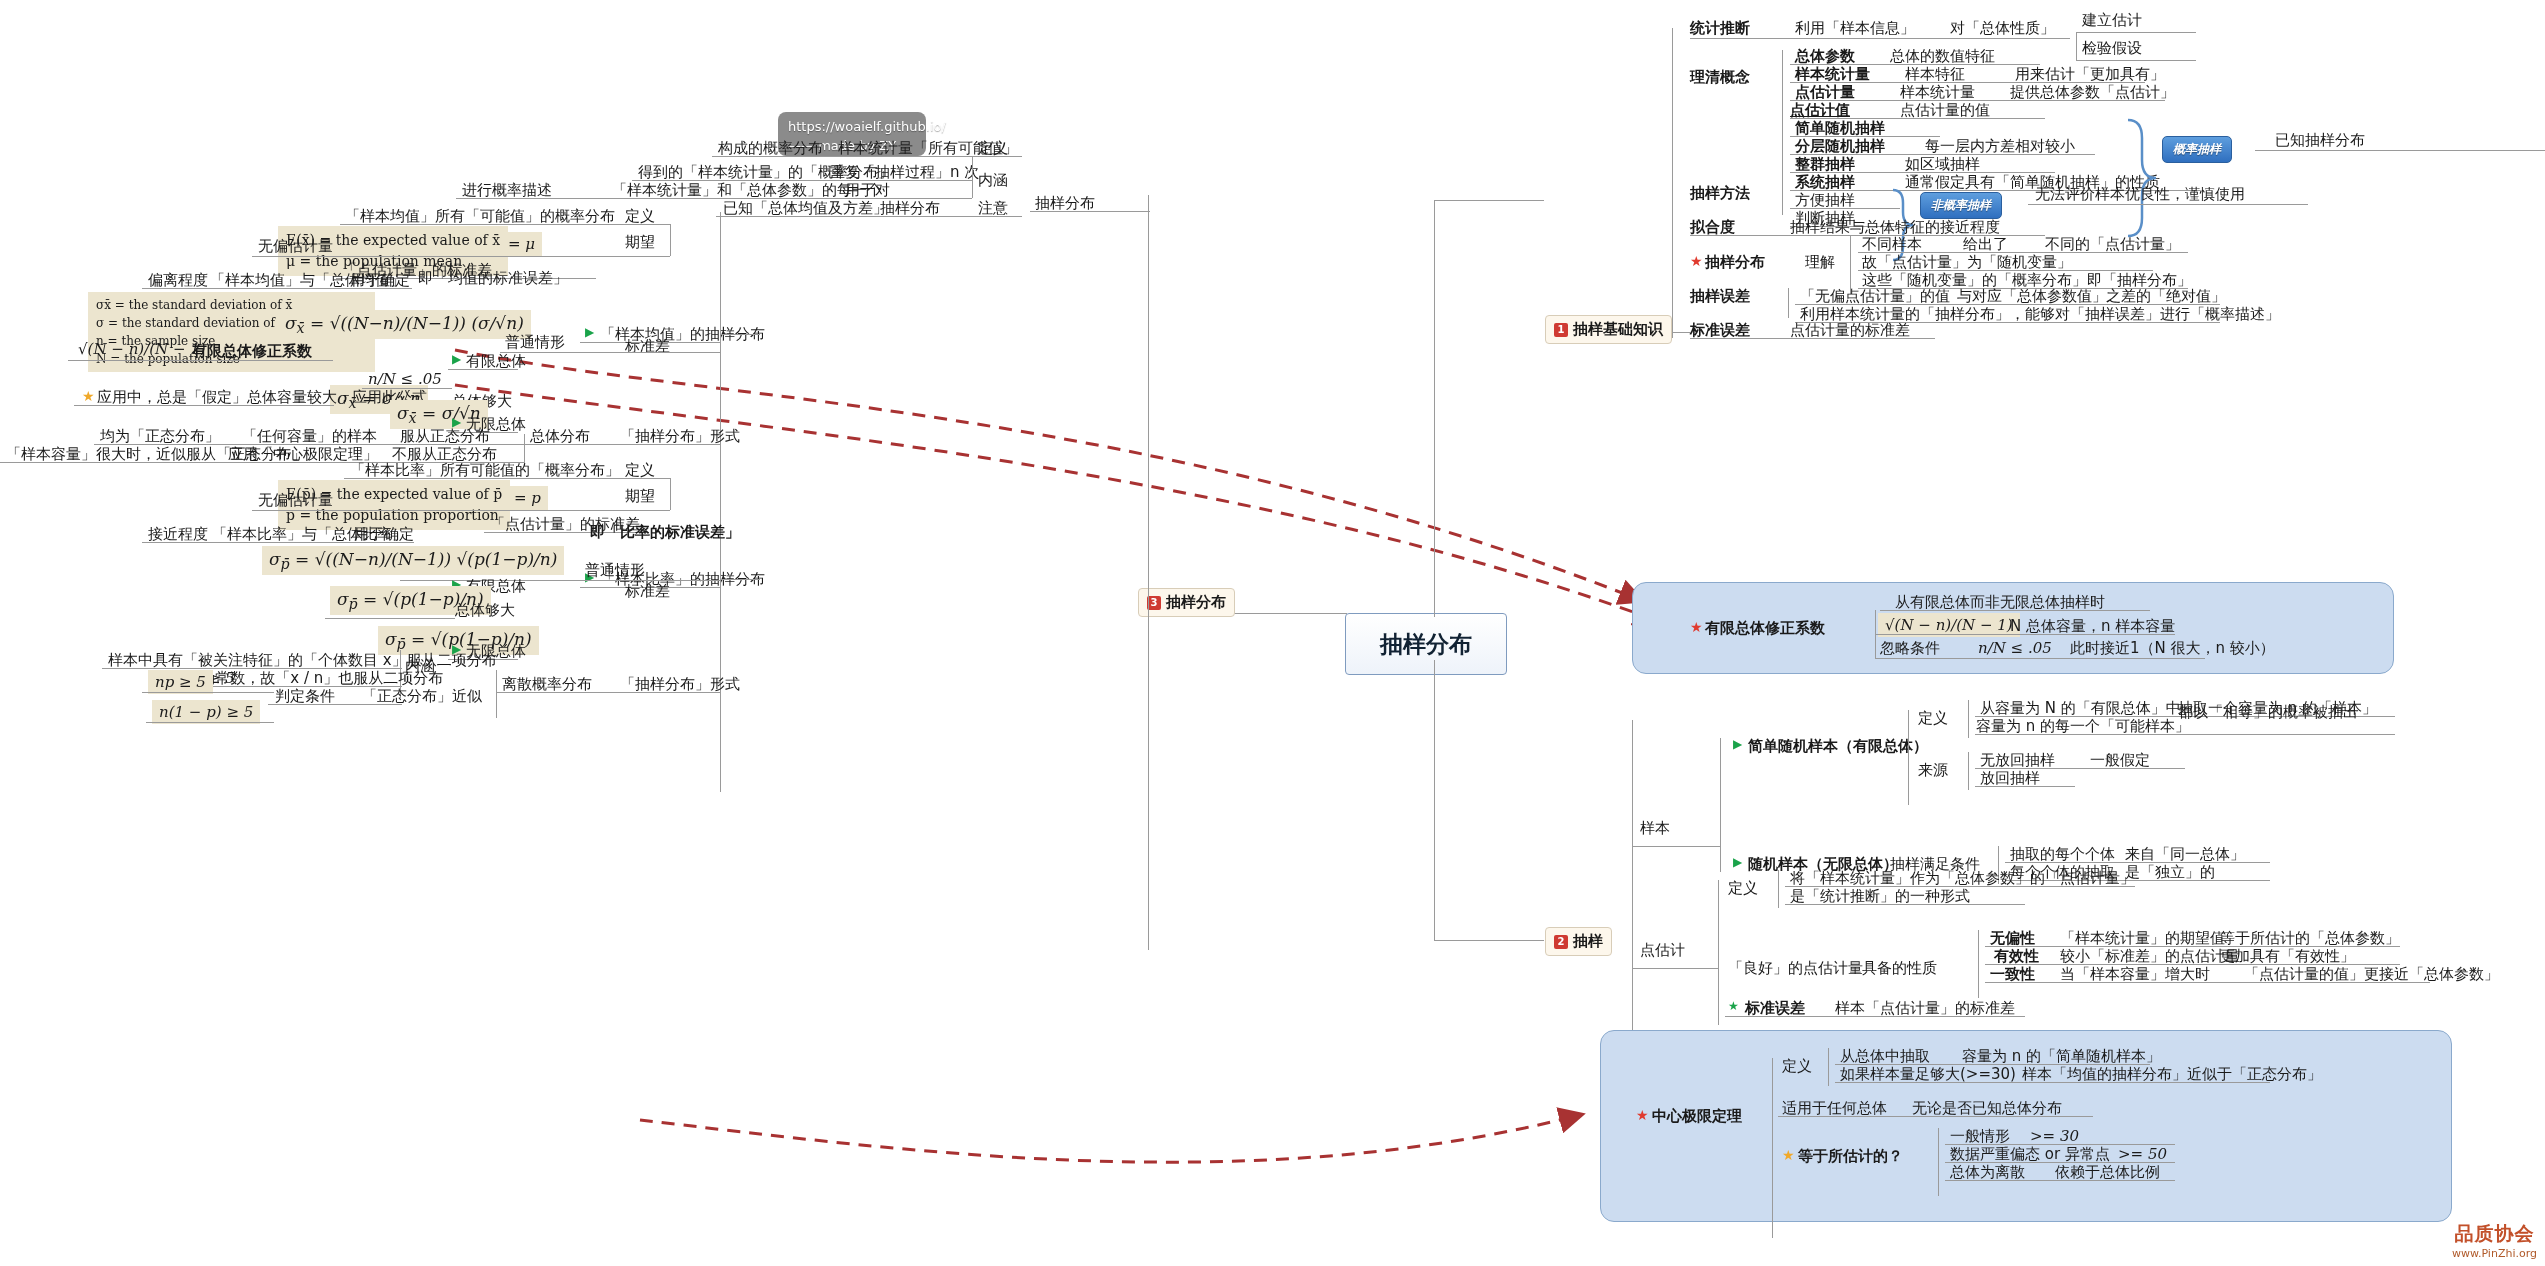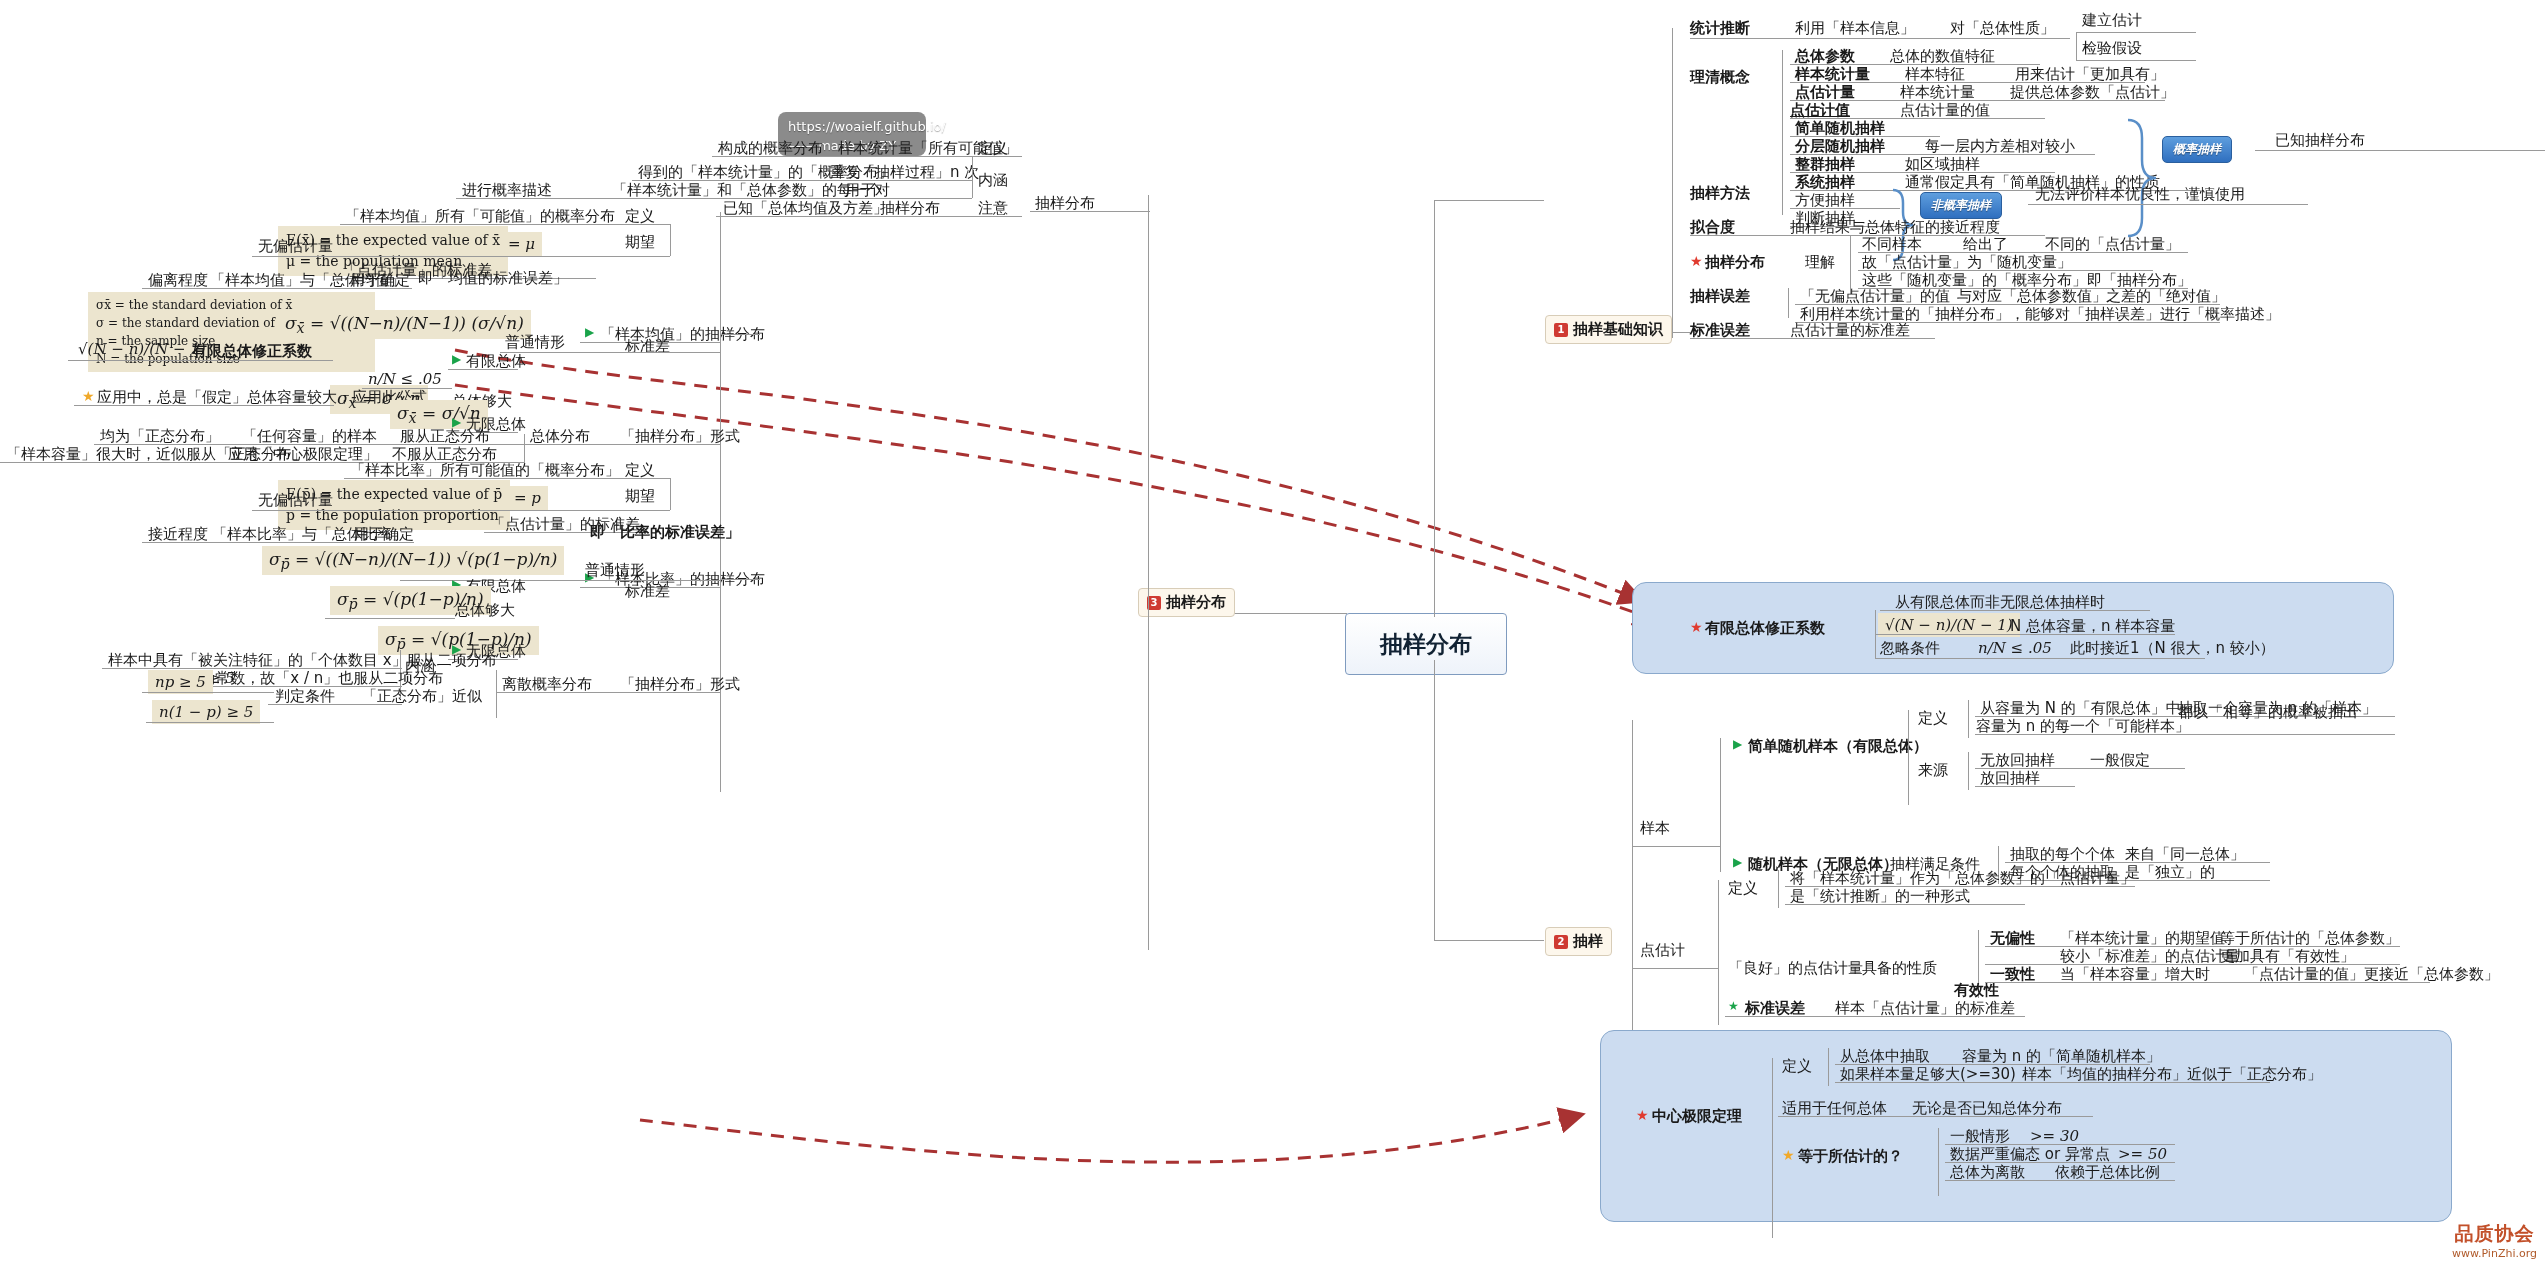--- a/index.html
+++ b/index.html
@@ -229,21 +229,21 @@
 <div class="node" style="left:1790px;top:888px;">是「统计推断」的一种形式</div>
 <div class="ln hl" style="left:1785px;top:904px;width:240px;"></div>
 
 <div class="node" style="left:1728px;top:960px;">「良好」的点估计量</div>
 <div class="node" style="left:1862px;top:960px;">具备的性质</div>
 <div class="ln vl" style="left:1978px;top:930px;height:68px;"></div>
 <div class="node b" style="left:1990px;top:930px;">无偏性</div>
 <div class="node" style="left:2060px;top:930px;">「样本统计量」的期望值</div>
 <div class="node" style="left:2220px;top:930px;">等于所估计的「总体参数」</div>
 <div class="ln hl" style="left:1985px;top:946px;width:415px;"></div>
-<div class="node b" style="left:1954px;top:948px;margin-top:34px;">有效性</div>
+<div class="node b" style="left:1994px;top:948px;">有效性</div>
 <div class="node" style="left:2060px;top:948px;">较小「标准差」的点估计量</div>
 <div class="node" style="left:2220px;top:948px;">更加具有「有效性」</div>
 <div class="ln hl" style="left:1985px;top:964px;width:415px;"></div>
 <div class="node b" style="left:1990px;top:966px;">一致性</div>
 <div class="node" style="left:2060px;top:966px;">当「样本容量」增大时</div>
 <div class="node" style="left:2198px;top:966px;padding-left:46px;">「点估计量的值」更接近「总体参数」</div>
 <div class="ln hl" style="left:1985px;top:982px;width:445px;"></div>
 
 <div class="node tri" style="left:1728px;top:1000px;color:#1aa34a;">★</div>
 <div class="node b" style="left:1745px;top:1000px;">标准误差</div>

